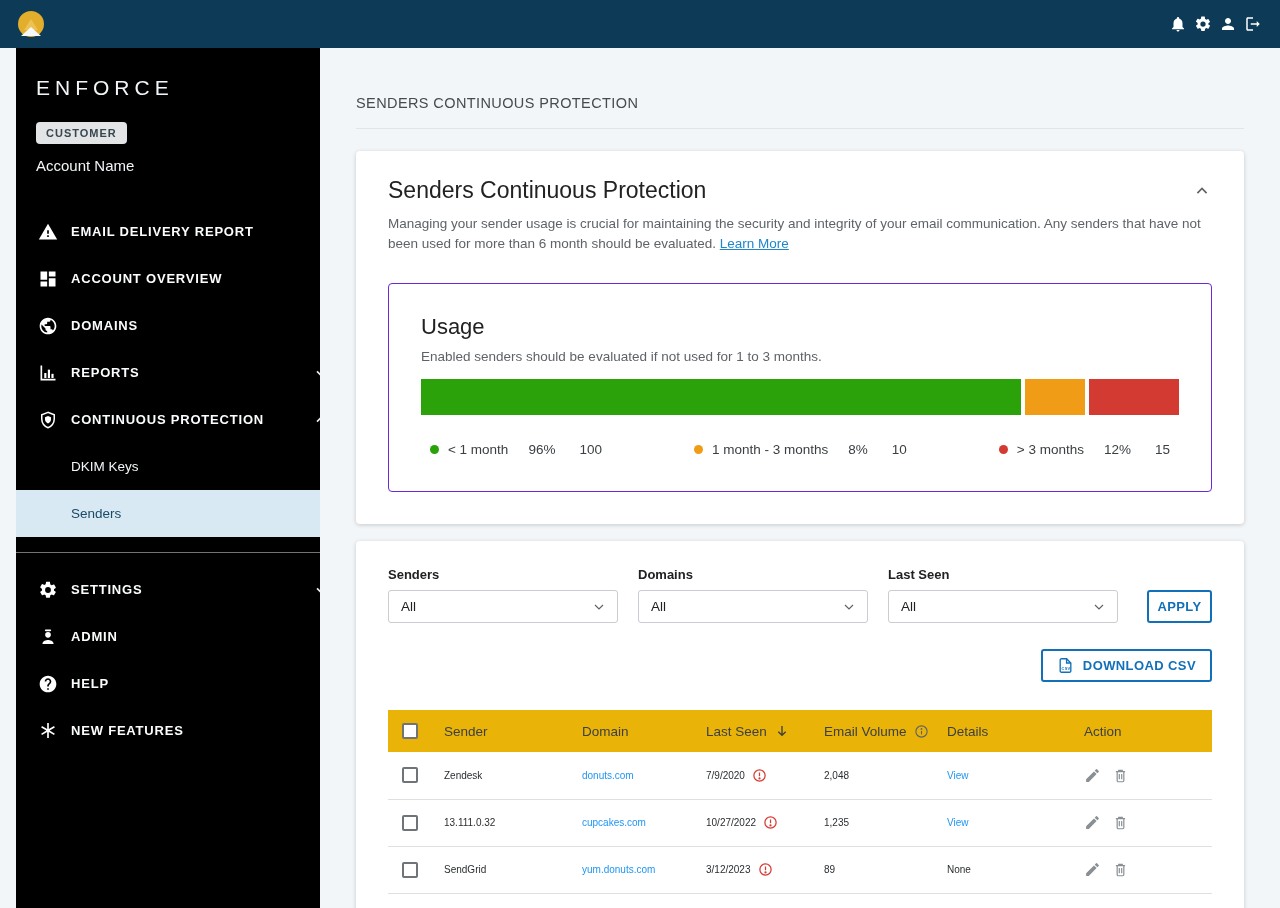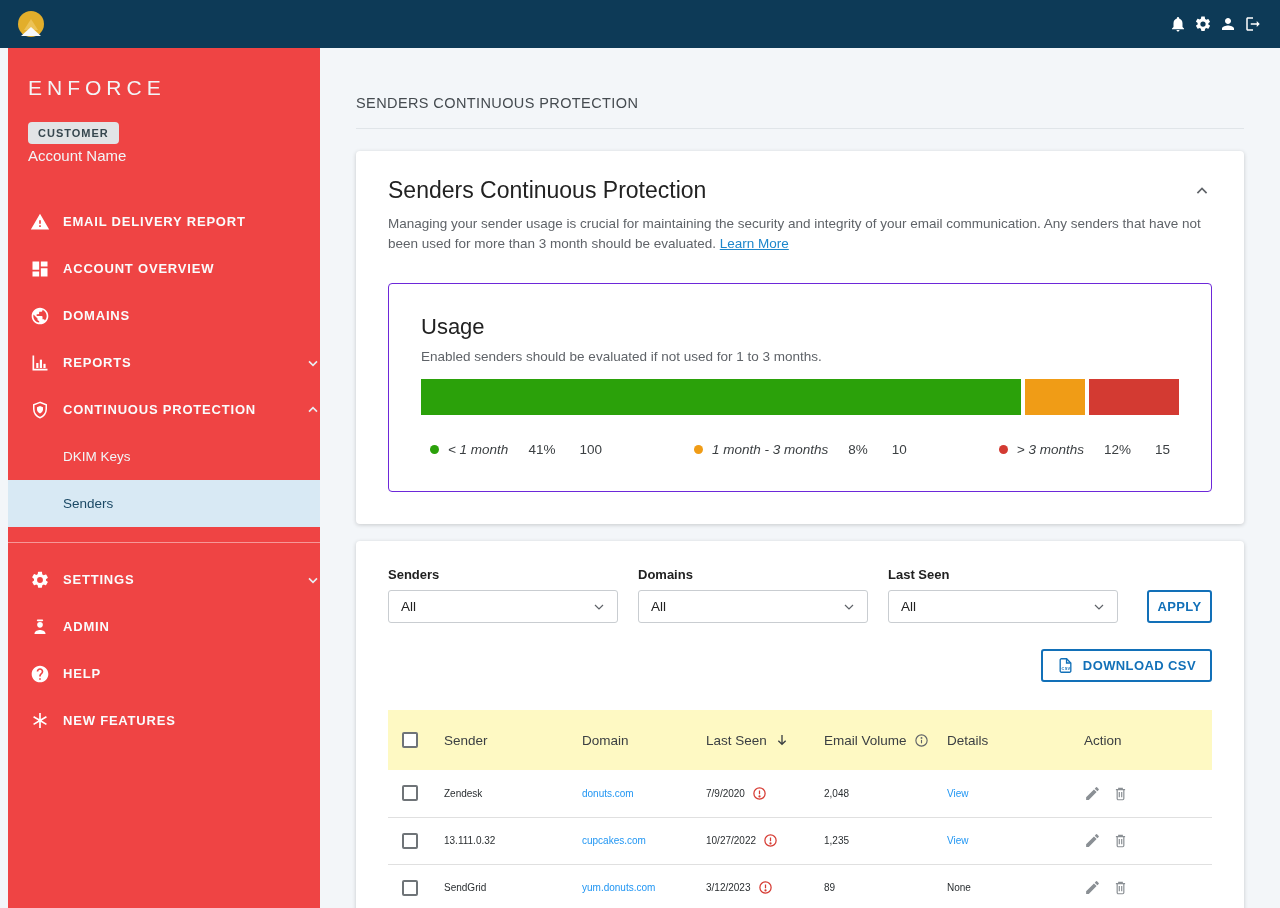--- a/index.html
+++ b/index.html
@@ -28,29 +28,29 @@
     position:absolute; left:3px; top:16px; width:0; height:0;
     border-left:10px solid transparent; border-right:10px solid transparent;
     border-bottom:9px solid #f6f8f9;
   }
   .topbar-icons { display:flex; align-items:center; gap:7px; }
   .topbar-icon { width:18px; height:18px; color:#ffffff; cursor:pointer; padding:0; }
   .topbar-icon svg { width:18px; height:18px; }
 
   
   .sidebar {
-    position:absolute; top:48px; left:8px; width:335px; height:860px;
-    background:#ef4444; color:#fff; overflow:hidden;
+    position:absolute; top:48px; left:16px; width:335px; height:860px;
+    background:#000000; color:#fff; overflow:hidden;
   }
   .brand { padding:28px 0 0 20px; font-size:21px; letter-spacing:5px; font-weight:400; color:#f2f5f7; }
   .badge {
     display:inline-block; margin:22px 0 0 20px; background:#e2e4e6; color:#37474f;
     font-size:11px; font-weight:700; letter-spacing:1px; padding:5px 10px; border-radius:4px;
   }
-  .account-name { margin:3px 0 0 20px; font-size:15px; color:#f2f5f7; }
+  .account-name { margin:13px 0 0 20px; font-size:15px; color:#f2f5f7; }
   .nav { margin-top:34px; }
   .nav-item {
     height:47px; display:flex; align-items:center; padding:0 22px; cursor:pointer;
   }
   .nav-item .nav-icon { width:20px; height:20px; color:#fff; margin-right:13px; flex:none; }
   .nav-item .nav-icon svg { width:20px; height:20px; }
   .nav-label {
     font-size:13px; font-weight:700; letter-spacing:.8px; color:#fafcfd; flex:1 1 auto;
     white-space:nowrap;
   }
@@ -88,21 +88,21 @@
   .learn-more { color:#1d87cb; text-decoration:underline; cursor:pointer; }
 
   .usage-box { margin-top:30px; border:1px solid #6d28d9; border-radius:4px; padding:30px 32px 34px 32px; }
   .usage-title { margin:0; font-size:22px; font-weight:400; color:#222; }
   .usage-subtitle { margin:9px 0 0 0; font-size:13.5px; color:#5f6368; }
   .usage-bar { margin-top:15px; height:36px; display:flex; gap:4px; }
   .bar-seg { height:36px; }
   .usage-legend { margin-top:27px; display:flex; justify-content:center; gap:92px; }
   .legend-group { display:flex; align-items:center; font-size:13.5px; color:#3c4043; }
   .legend-dot { width:9px; height:9px; border-radius:50%; margin-right:9px; flex:none; }
-  .legend-label { margin-right:20px;font-style:italic; }
+  .legend-label { margin-right:20px; }
   .legend-pct { margin-right:24px; }
 
   
   .card-senders { margin-top:17px; padding-bottom:60px; }
   .filters-row { display:flex; gap:20px; align-items:flex-end; }
   .filter-group { width:230px; }
   .filter-label { font-size:13px; font-weight:700; color:#212121; margin-bottom:8px; }
   .select-box {
     height:33px; border:1px solid #c9cdd1; border-radius:3px; background:#fff;
     display:flex; align-items:center; justify-content:space-between; padding:0 10px 0 12px;
@@ -116,21 +116,21 @@
     display:flex; align-items:center; justify-content:center; cursor:pointer;
   }
   .apply-btn { margin-left:auto; width:65px; }
   .download-row { margin-top:26px; display:flex; justify-content:flex-end; }
   .download-btn { padding:0 14px; gap:9px; }
   .csv-icon { width:17px; height:17px; }
   .csv-icon svg { width:17px; height:17px; }
 
   
   .senders-table { margin-top:28px; width:100%; border-collapse:collapse; table-layout:fixed; }
-  .senders-table thead tr { background:#fef9c3; height:60px; }
+  .senders-table thead tr { background:#eab308; height:42px; }
   .senders-table tbody tr { height:47px; border-bottom:1px solid #e0e0e0; background:#fff; }
   .senders-table th {
     font-size:13.5px; font-weight:400; color:#3c4043; text-align:left; padding:0;
   }
   .senders-table td { font-size:10px; color:#2a2e31; text-align:left; padding:0; }
   .cb-cell { padding-left:14px !important; }
   .checkbox {
     width:16px; height:16px; border:2px solid #6f7478; border-radius:2px; background:#fff; cursor:pointer;
   }
   .th-flex, .td-flex { display:flex; align-items:center; gap:7px; }
@@ -304,37 +304,37 @@
 
   <section class="card card-protection">
     <div class="card-header-row">
       <h1 class="card-title">Senders Continuous Protection</h1>
       <span class="collapse-btn">
         <svg viewBox="0 0 24 24" fill="none" stroke="currentColor" stroke-width="2">
             <path d="M6.5 14.5l5.5-5.5 5.5 5.5"></path>
           </svg>
       </span>
     </div>
-    <p class="card-desc"><span>Managing your sender usage is crucial for maintaining the security and integrity of your email communication. Any senders that have not been used for more than 3 month should be evaluated.</span> <a class="learn-more">Learn More</a></p>
+    <p class="card-desc"><span>Managing your sender usage is crucial for maintaining the security and integrity of your email communication. Any senders that have not been used for more than 6 month should be evaluated.</span> <a class="learn-more">Learn More</a></p>
 
     <div class="usage-box">
       <h2 class="usage-title">Usage</h2>
       <p class="usage-subtitle">Enabled senders should be evaluated if not used for 1 to 3 months.</p>
 
       <div class="usage-bar">
         <div class="bar-seg" style="background: rgb(43, 161, 10); flex-grow: 80;"></div>
         <div class="bar-seg" style="background: rgb(240, 156, 22); flex-grow: 8;"></div>
         <div class="bar-seg" style="background: rgb(211, 58, 50); flex-grow: 12;"></div>
       </div>
 
       <div class="usage-legend">
         <div class="legend-group">
           <span class="legend-dot" style="background: rgb(43, 161, 10);"></span>
           <span class="legend-label">&lt; 1 month</span>
-          <span class="legend-pct">41%</span>
+          <span class="legend-pct">96%</span>
           <span class="legend-count">100</span>
         </div>
         <div class="legend-group">
           <span class="legend-dot" style="background: rgb(240, 156, 22);"></span>
           <span class="legend-label">1 month - 3 months</span>
           <span class="legend-pct">8%</span>
           <span class="legend-count">10</span>
         </div>
         <div class="legend-group">
           <span class="legend-dot" style="background: rgb(211, 58, 50);"></span>

